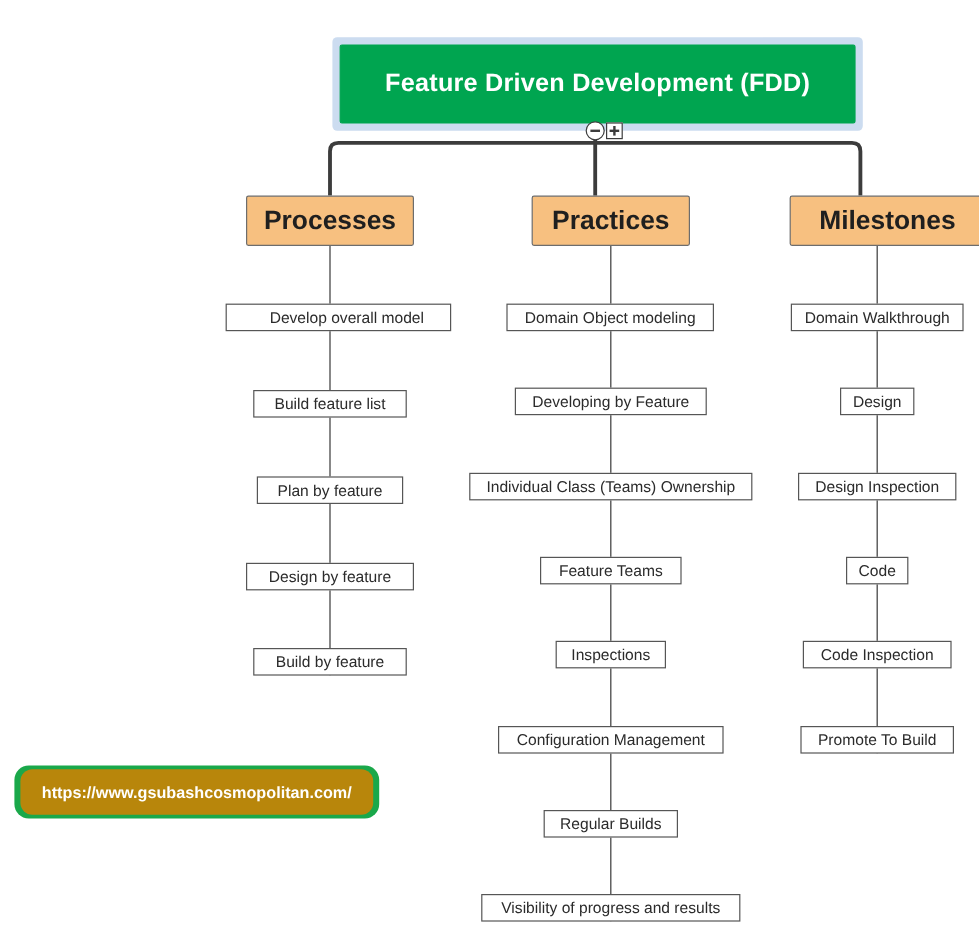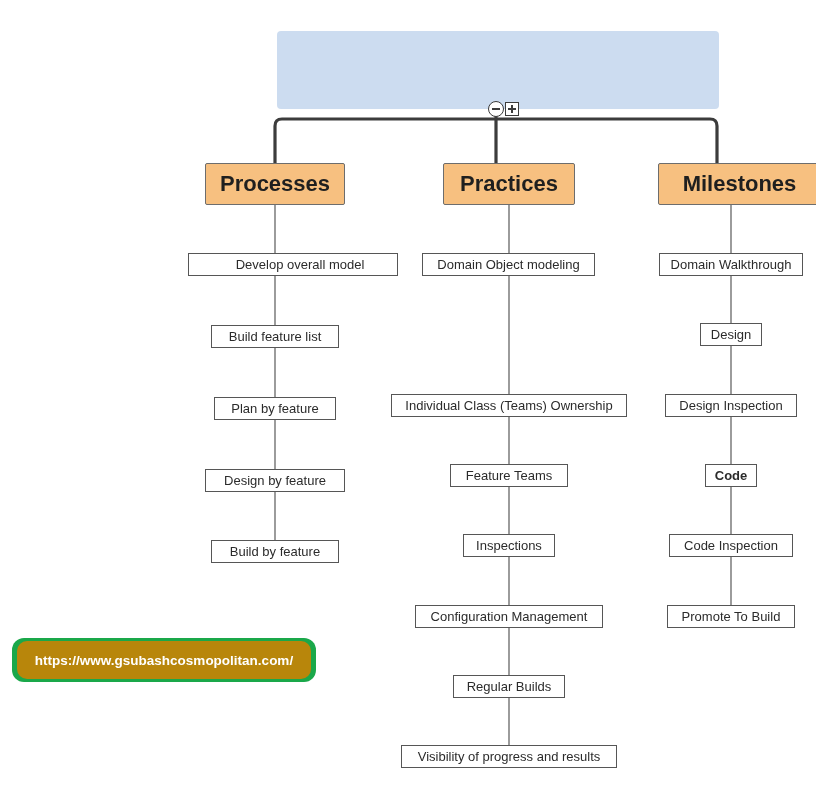--- a/index.html
+++ b/index.html
@@ -123,20 +123,23 @@
     <path d="M275,163 L275,126 Q275,119 282,119 L710,119 Q717,119 717,126 L717,163" stroke="#3c3c3c" stroke-width="3.2" fill="none" stroke-linejoin="round"></path>
 
     <path d="M275,205 L275,563" stroke="#4a4a4a" stroke-width="1.1" fill="none"></path>
 
     <path d="M509,205 L509,768" stroke="#4a4a4a" stroke-width="1.1" fill="none"></path>
 
     <path d="M731,205 L731,628" stroke="#4a4a4a" stroke-width="1.1" fill="none"></path>
   </svg>
 
   <div class="root-halo"></div>
+  <div class="root-node">
+    <span>Feature Driven Development (FDD)</span>
+  </div>
 
   <div class="ctrl-wrap">
     <span class="ctrl-minus">
         <i></i>
       </span>
     <span class="ctrl-plus">
         <i class="h"></i>
         <i class="v"></i>
       </span>
   </div>
@@ -144,39 +147,42 @@
   <div class="branch-node" style="left:205px;top:163px;width:140px;">
     <span>Processes</span>
   </div>
   <div class="branch-node" style="left:443px;top:163px;width:132px;">
     <span>Practices</span>
   </div>
   <div class="branch-node" style="left:658px;top:163px;width:163px;">
     <span>Milestones</span>
   </div>
 
-  <div class="leaf" style="left:188px;top:253px;width:210px;padding-left:14px;">
+  <div class="leaf" style="left:188px;top:253px;width:188px;padding-left:14px;">
     <span>Develop overall model</span>
   </div>
   <div class="leaf" style="left:211px;top:325px;width:128px;">
     <span>Build feature list</span>
   </div>
   <div class="leaf" style="left:214px;top:397px;width:122px;">
     <span>Plan by feature</span>
   </div>
   <div class="leaf" style="left:205px;top:469px;width:140px;">
     <span>Design by feature</span>
   </div>
   <div class="leaf" style="left:211px;top:540px;width:128px;">
     <span>Build by feature</span>
   </div>
 
   <div class="leaf" style="left:422px;top:253px;width:173px;">
     <span>Domain Object modeling</span>
   </div>
+  <div class="leaf" style="left:429px;top:323px;width:160px;">
+    <span>Developing by Feature</span>
+  </div>
   <div class="leaf" style="left:391px;top:394px;width:236px;">
     <span>Individual Class (Teams) Ownership</span>
   </div>
   <div class="leaf" style="left:450px;top:464px;width:118px;align-items:center;">
     <span>Feature Teams</span>
   </div>
   <div class="leaf" style="left:463px;top:534px;width:92px;">
     <span>Inspections</span>
   </div>
   <div class="leaf" style="left:415px;top:605px;width:188px;">
@@ -191,21 +197,21 @@
 
   <div class="leaf" style="left:659px;top:253px;width:144px;">
     <span>Domain Walkthrough</span>
   </div>
   <div class="leaf" style="left:700px;top:323px;width:62px;">
     <span>Design</span>
   </div>
   <div class="leaf" style="left:665px;top:394px;width:132px;">
     <span>Design Inspection</span>
   </div>
-  <div class="leaf" style="left:705px;top:464px;width:52px;font-weight:bold;">
+  <div class="leaf" style="left:705px;top:464px;width:52px;">
     <span>Code</span>
   </div>
   <div class="leaf" style="left:667px;top:605px;width:128px;">
     <span>Promote To Build</span>
   </div>
   <div class="leaf" style="left:669px;top:534px;width:124px;">
     <span>Code Inspection</span>
   </div>
 
   <div class="badge-outline"></div>

